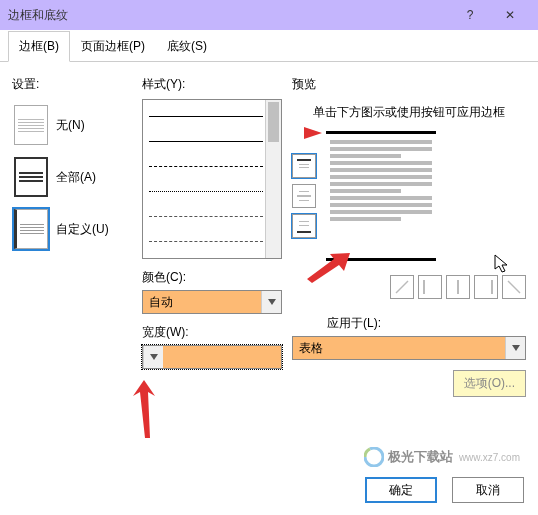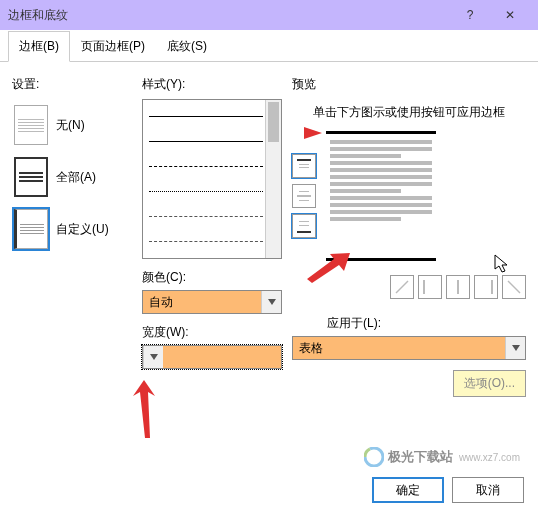--- a/index.html
+++ b/index.html
@@ -67,21 +67,21 @@
 .apply-label { margin-top: 16px; margin-bottom: 4px; margin-left: 35px; }
 .apply-combo { width: 100%; }
 
 .options-btn { margin-top: 10px; align-self: flex-end; padding: 4px 10px; border: 1px solid #999; background: #fef9c3; color: #888; }
 
 .watermark { position: absolute; right: 18px; bottom: 48px; display: flex; align-items: center; gap: 4px; opacity: 0.6; pointer-events: none; }
 .watermark .logo { width: 20px; height: 20px; }
 .watermark .txt1 { color: #444; font-size: 13px; font-weight: bold; }
 .watermark .txt2 { color: #888; font-size: 10px; margin-left: 2px; }
 
-.dialog-btns { position: absolute; right: 14px; bottom: 12px; display: flex; gap: 8px; }
+.dialog-btns { position: absolute; right: 14px; bottom: 12px; display: flex; gap: 15px; }
 .dlg-btn { width: 72px; height: 26px; border: 1px solid #888; background: #fff; cursor: pointer; }
 .dlg-btn.primary { border: 2px solid #2a84d6; }
 
 .red-arrow-svg path { fill: #e03131; }
 
 .cursor-icon { position: absolute; right: 28px; top: 254px; pointer-events: none; }
 </style>
 </head>
 <body>
 

